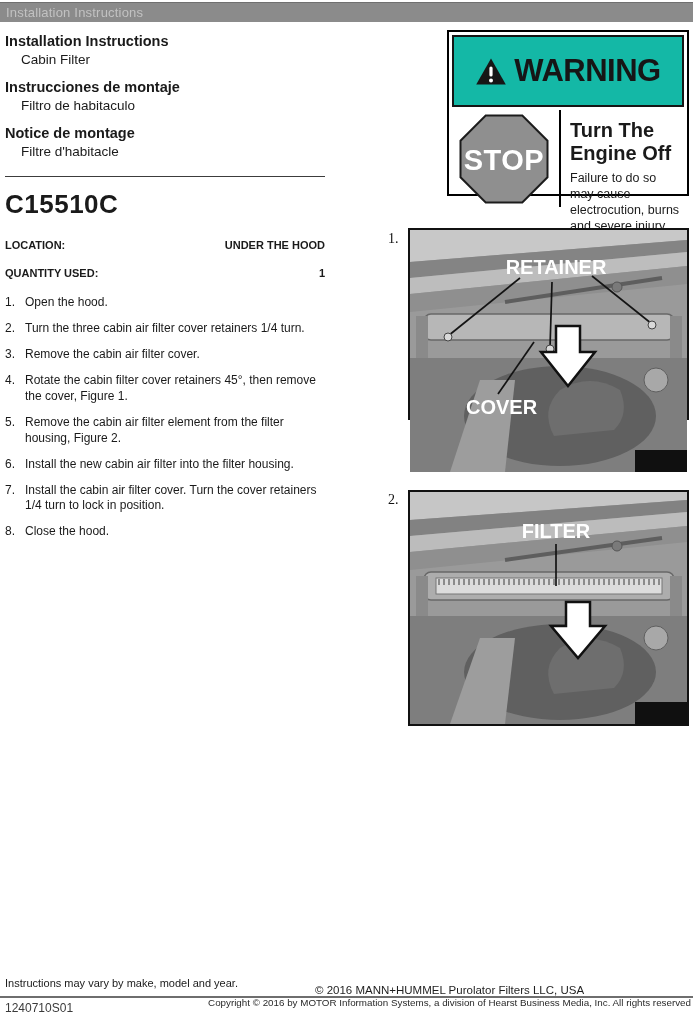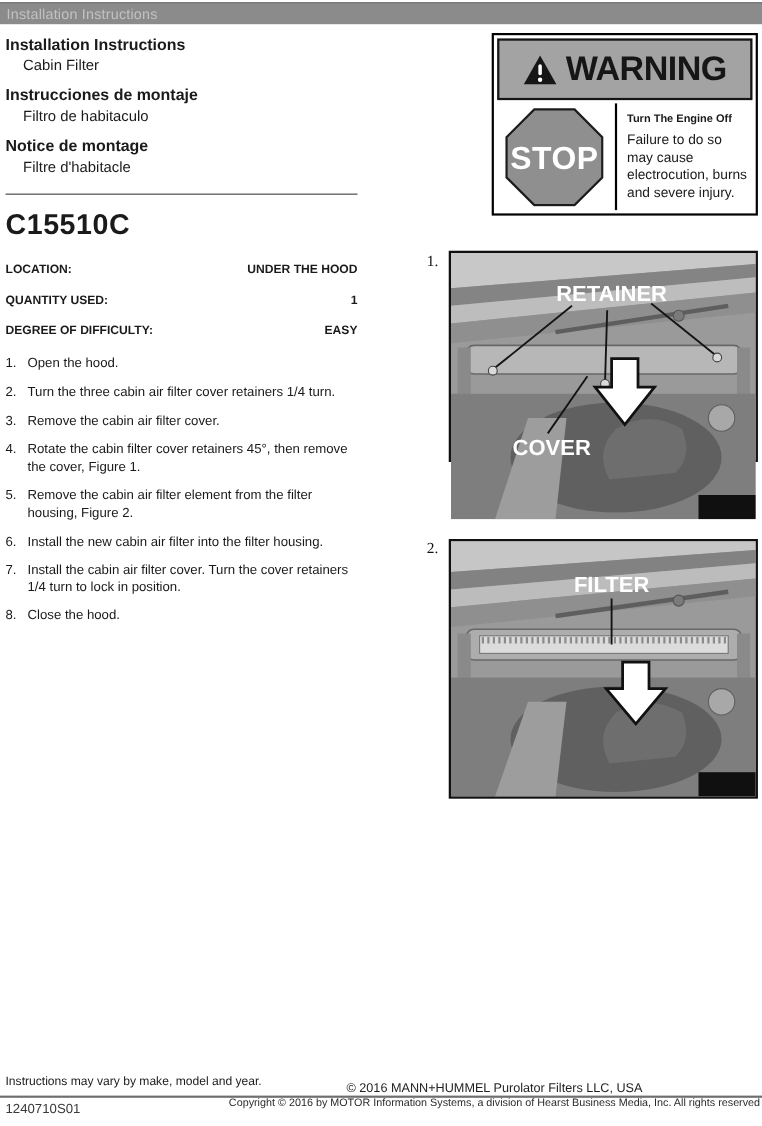--- a/index.html
+++ b/index.html
@@ -27,28 +27,28 @@
   .step { display:flex; font-size:12px; line-height:1.3; margin-bottom:10.5px; width:322px; }
   .step-num { width:20px; flex-shrink:0; }
   .step-text { flex:1; }
 
   
   .warning-box {
     position:absolute; left:447px; top:30px; width:242px; height:166px;
     border:2px solid #000; background:#fff;
   }
   .warning-header {
-    margin:3px; height:56px; background:#a3a3a3; border:2px solid #151515;
+    margin:3px; height:72px; background:#14b8a6; border:2px solid #151515;
     display:flex; align-items:center; justify-content:center; gap:7px;
   }
   .warning-word { font-size:31px; font-weight:bold; letter-spacing:-.5px; color:#161616; }
   .warning-body { display:flex; height:97px; }
   .stop-cell { width:112px; border-right:2px solid #000; display:flex; align-items:center; justify-content:center; }
   .engine-cell { flex:1; padding:9px 4px 0 9px; }
-  .engine-title { font-size:10px; font-weight:bold; margin-bottom:5px; }
+  .engine-title { font-size:20px; font-weight:bold; margin-bottom:5px; }
   .engine-text { font-size:12.5px; line-height:1.28; }
 
   
   .fig-num { position:absolute; font-family:"Liberation Serif", serif; font-size:14px; color:#111; }
   .fig1-num { left:388px; top:231px; }
   .fig2-num { left:388px; top:492px; }
   .photo { position:absolute; left:408px; width:281px; border:2px solid #111; background:#9a9a9a; }
   .photo svg { display:block; }
   .photo1 { top:228px; height:192px; }
   .photo2 { top:490px; height:236px; }
@@ -91,24 +91,20 @@
 
     <div>
       <div class="spec-row">
         <span>LOCATION:</span>
         <span>UNDER THE HOOD</span>
       </div>
       <div class="spec-row">
         <span>QUANTITY USED:</span>
         <span>1</span>
       </div>
-      <div class="spec-row">
-        <span>DEGREE OF DIFFICULTY:</span>
-        <span>EASY</span>
-      </div>
     </div>
 
     <div class="steps">
       <div class="step">
         <span class="step-num">1.</span>
         <span class="step-text">Open the hood.</span>
       </div>
       <div class="step">
         <span class="step-num">2.</span>
         <span class="step-text">Turn the three cabin air filter cover retainers 1/4 turn.</span>

